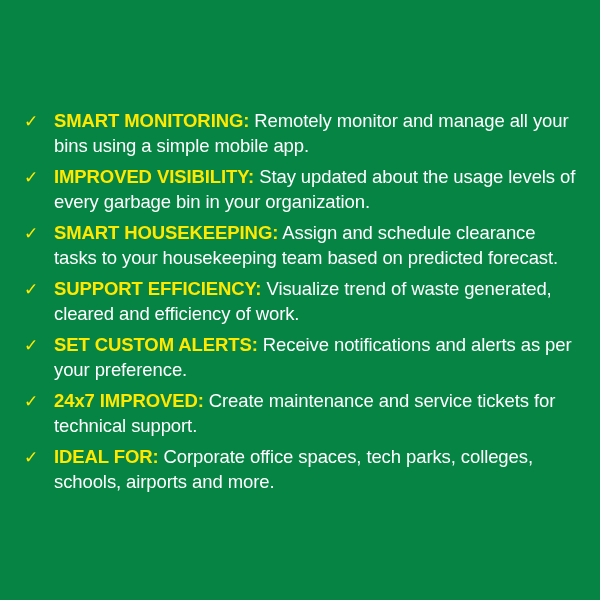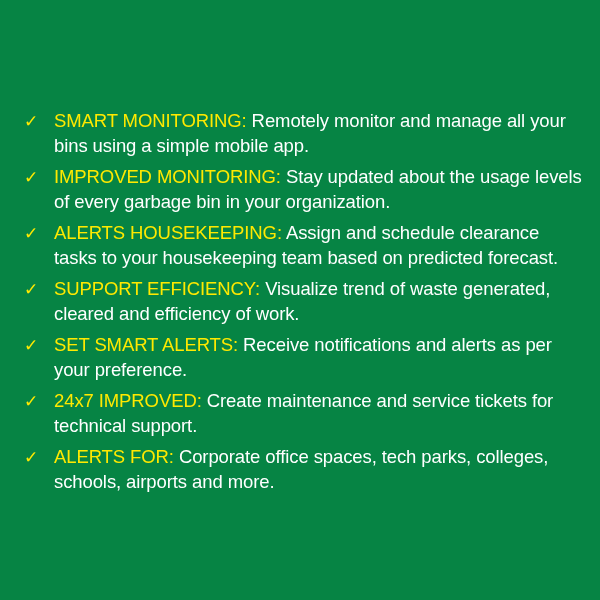--- a/index.html
+++ b/index.html
@@ -47,58 +47,58 @@
   }
   .feature-text {
     flex: 1 1 auto;
     color: #ffffff;
     font-size: 18.5px;
     line-height: 25px;
     letter-spacing: -0.1px;
   }
   .feature-label {
     color: #ffe900;
-    font-weight: normal;
+    font-weight: bold;
   }
 </style>
 </head>
 <body>
 
 <div class="page">
   <ul class="feature-list">
 
     <li class="feature-item">
       <span class="check-icon">✓</span>
       <span class="feature-text"><span class="feature-label">SMART MONITORING:</span><span> Remotely monitor and manage all your bins using a simple mobile app.</span></span>
     </li>
 
     <li class="feature-item">
       <span class="check-icon">✓</span>
-      <span class="feature-text"><span class="feature-label">IMPROVED MONITORING:</span><span> Stay updated about the usage levels of every garbage bin in your organization.</span></span>
+      <span class="feature-text"><span class="feature-label">IMPROVED VISIBILITY:</span><span> Stay updated about the usage levels of every garbage bin in your organization.</span></span>
     </li>
 
     <li class="feature-item">
       <span class="check-icon">✓</span>
-      <span class="feature-text"><span class="feature-label">ALERTS HOUSEKEEPING:</span><span> Assign and schedule clearance tasks to your housekeeping team based on predicted forecast.</span></span>
+      <span class="feature-text"><span class="feature-label">SMART HOUSEKEEPING:</span><span> Assign and schedule clearance tasks to your housekeeping team based on predicted forecast.</span></span>
     </li>
 
     <li class="feature-item">
       <span class="check-icon">✓</span>
       <span class="feature-text"><span class="feature-label">SUPPORT EFFICIENCY:</span><span> Visualize trend of waste generated, cleared and efficiency of work.</span></span>
     </li>
 
     <li class="feature-item">
       <span class="check-icon">✓</span>
-      <span class="feature-text"><span class="feature-label">SET SMART ALERTS:</span><span> Receive notifications and alerts as per your preference.</span></span>
+      <span class="feature-text"><span class="feature-label">SET CUSTOM ALERTS:</span><span> Receive notifications and alerts as per your preference.</span></span>
     </li>
 
     <li class="feature-item">
       <span class="check-icon">✓</span>
       <span class="feature-text"><span class="feature-label">24x7 IMPROVED:</span><span> Create maintenance and service tickets for technical support.</span></span>
     </li>
 
     <li class="feature-item">
       <span class="check-icon">✓</span>
-      <span class="feature-text"><span class="feature-label">ALERTS FOR:</span><span> Corporate office spaces, tech parks, colleges, schools, airports and more.</span></span>
+      <span class="feature-text"><span class="feature-label">IDEAL FOR:</span><span> Corporate office spaces, tech parks, colleges, schools, airports and more.</span></span>
     </li>
 
   </ul>
 </div>
 
 </body></html>

